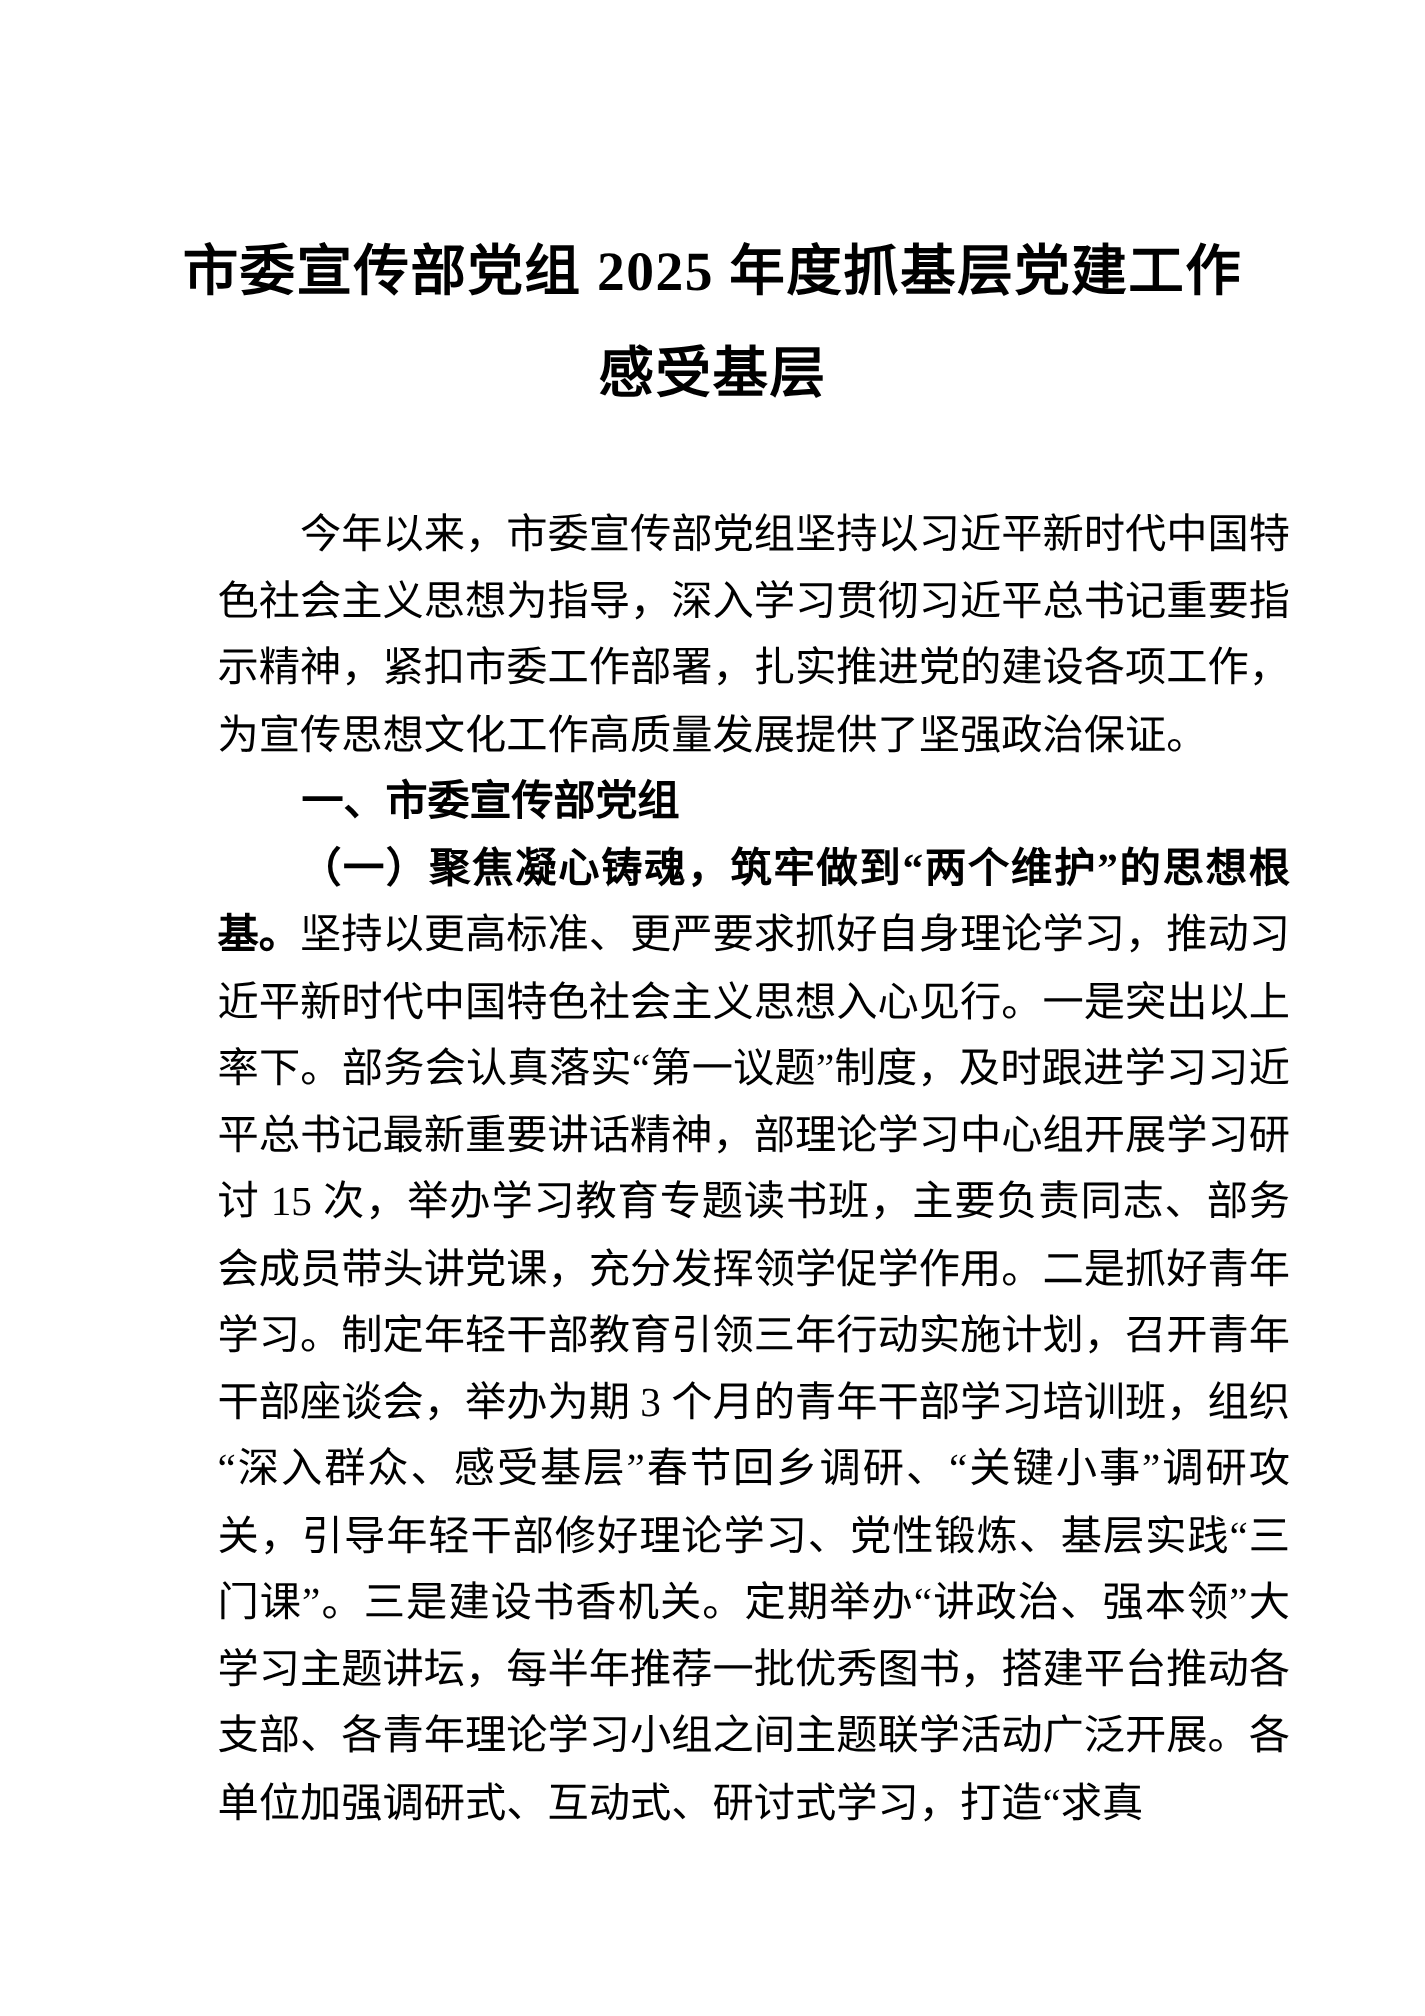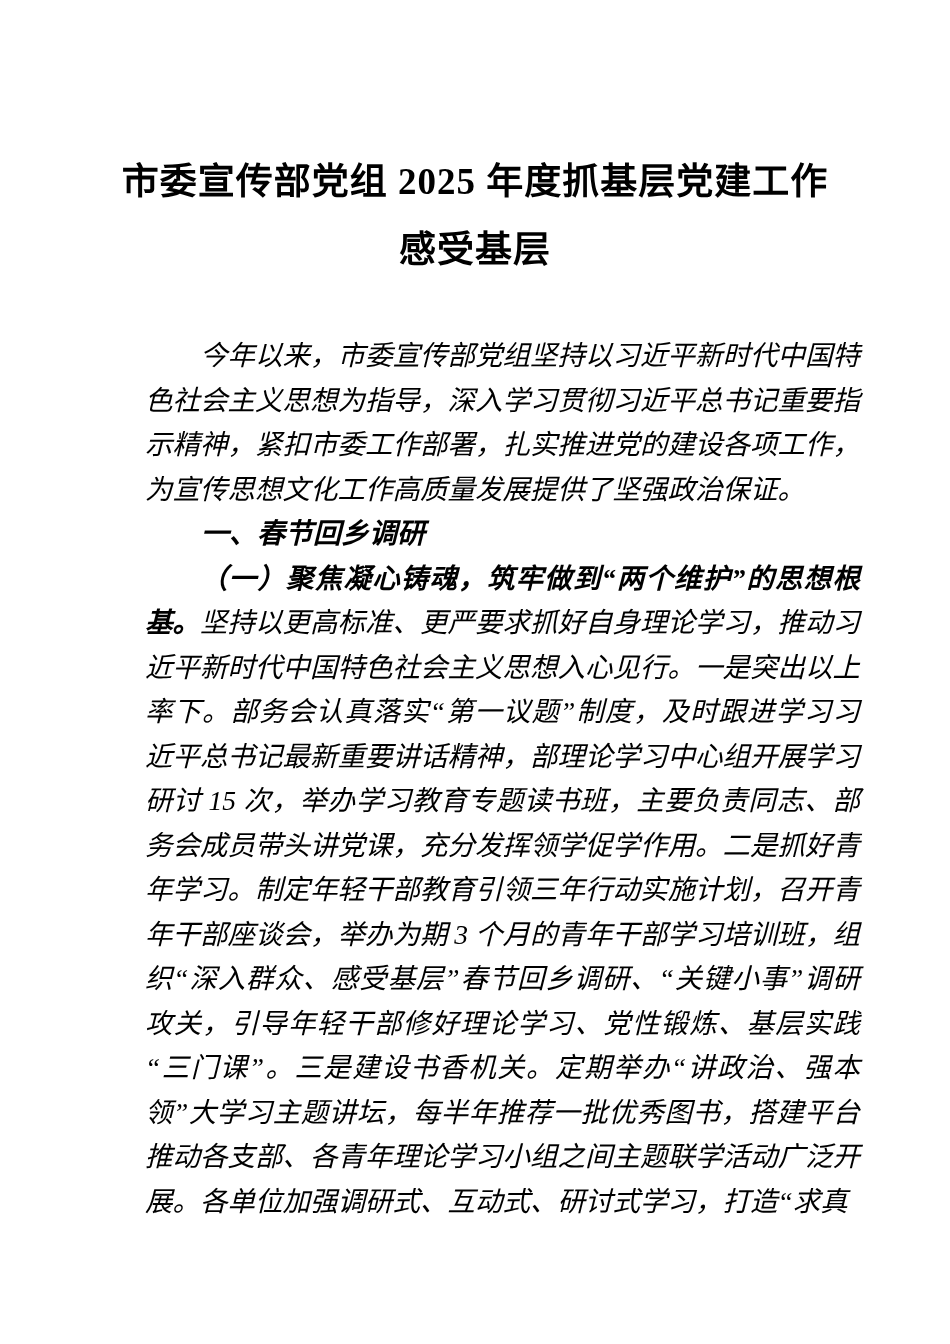--- a/index.html
+++ b/index.html
@@ -30,21 +30,20 @@
     margin-left: 145px;
     width: 715px;
     font-size: 27.5px;
     line-height: 44.5px;
     text-align: justify;
     text-justify: inter-character;
   }
   .doc-body p {
     margin: 0;
     text-indent: 2em;
-    font-style: italic;
   }
   .section-heading {
     margin: 0;
     text-indent: 2em;
     font-size: 28px;
     line-height: 44.5px;
     font-weight: bold;
     font-family: "Liberation Sans", "DejaVu Sans", sans-serif;
   }
   .kaiti-lead {
@@ -61,21 +60,21 @@
 
   <div class="doc-title">
     <div>市委宣传部党组 2025 年度抓基层党建工作</div>
     <div>感受基层</div>
   </div>
 
   <div class="doc-body">
 
     <p>今年以来，市委宣传部党组坚持以习近平新时代中国特色社会主义思想为指导，深入学习贯彻习近平总书记重要指示精神，紧扣市委工作部署，扎实推进党的建设各项工作，为宣传思想文化工作高质量发展提供了坚强政治保证。</p>
 
-    <p class="section-heading">一、春节回乡调研</p>
+    <p class="section-heading">一、市委宣传部党组</p>
 
     <p>
       <span class="kaiti-lead">（一）聚焦凝心铸魂，筑牢做到“两个维护”的思想根基。</span><span>坚持以更高标准、更严要求抓好自身理论学习，推动习近平新时代中国特色社会主义思想入心见行。</span><span class="em-run">一是突出以上率下。</span><span>部务会认真落实“第一议题”制度，及时跟进学习习近平总书记最新重要讲话精神，部理论学习中心组开展学习研讨 15 次，举办学习教育专题读书班，主要负责同志、部务会成员带头讲党课，充分发挥领学促学作用。</span><span class="em-run">二是抓好青年学习。</span><span>制定年轻干部教育引领三年行动实施计划，召开青年干部座谈会，举办为期 3 个月的青年干部学习培训班，组织“深入群众、感受基层”春节回乡调研、“关键小事”调研攻关，引导年轻干部修好理论学习、党性锻炼、基层实践“三门课”。</span><span class="em-run">三是建设书香机关。</span><span>定期举办“讲政治、强本领”大学习主题讲坛，每半年推荐一批优秀图书，搭建平台推动各支部、各青年理论学习小组之间主题联学活动广泛开展。各单位加强调研式、互动式、研讨式学习，打造“求真</span>
     </p>
 
   </div>
 
 </div>
 
 </body></html>

